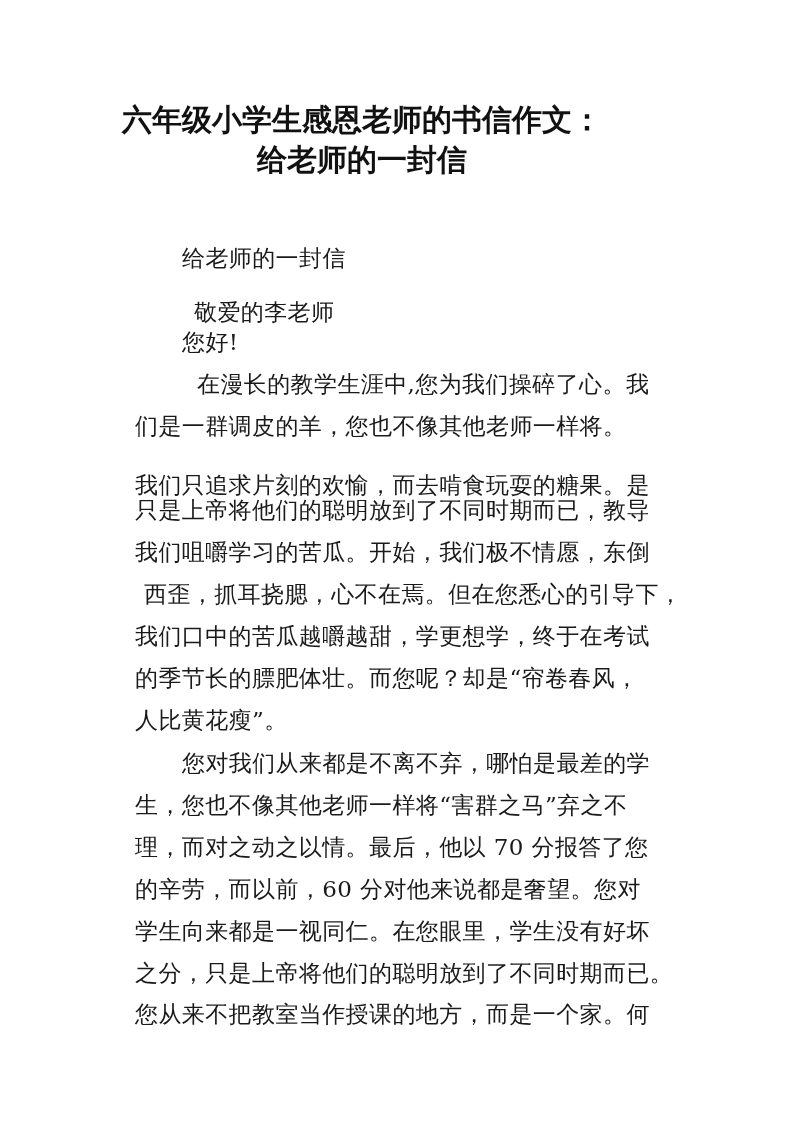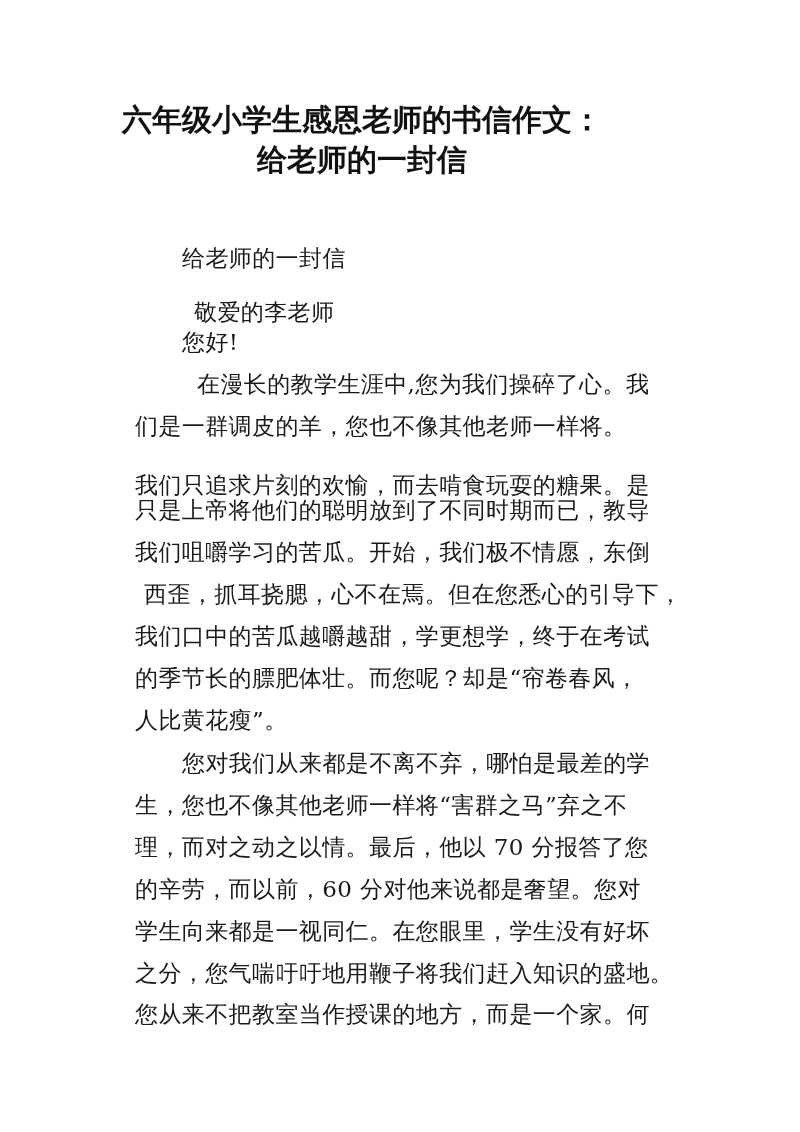--- a/index.html
+++ b/index.html
@@ -38,15 +38,15 @@
     <div class="line" style="left: 135px; top: 537px;">我们咀嚼学习的苦瓜。开始，我们极不情愿，东倒</div>
     <div class="line" style="left: 144px; top: 579px;">西歪，抓耳挠腮，心不在焉。但在您悉心的引导下，</div>
     <div class="line" style="left: 135px; top: 621px;">我们口中的苦瓜越嚼越甜，学更想学，终于在考试</div>
     <div class="line" style="left: 135px; top: 663px;">的季节长的膘肥体壮。而您呢？却是“帘卷春风，</div>
     <div class="line" style="left: 135px; top: 705px;">人比黄花瘦”。</div>
     <div class="line" style="left: 182px; top: 748px; text-align: center;">您对我们从来都是不离不弃，哪怕是最差的学</div>
     <div class="line" style="left: 135px; top: 790px;">生，您也不像其他老师一样将“害群之马”弃之不</div>
     <div class="line" style="left: 135px; top: 832px;">理，而对之动之以情。最后，他以 70 分报答了您</div>
     <div class="line" style="left: 135px; top: 874px;">的辛劳，而以前，60 分对他来说都是奢望。您对</div>
     <div class="line" style="left: 135px; top: 916px;">学生向来都是一视同仁。在您眼里，学生没有好坏</div>
-    <div class="line" style="left: 135px; top: 958px;">之分，您气喘吁吁地用鞭子将我们赶入知识的盛地。</div>
+    <div class="line" style="left: 135px; top: 958px;">之分，只是上帝将他们的聪明放到了不同时期而已。</div>
     <div class="line" style="left: 135px; top: 1000px; font-family: Liberation Serif, serif;">您从来不把教室当作授课的地方，而是一个家。何</div>
   </div>
 
 </body></html>

